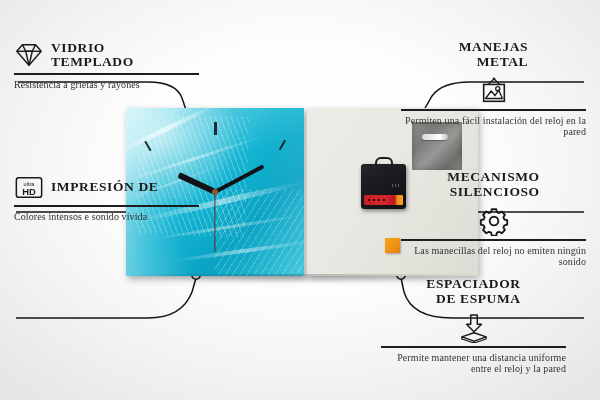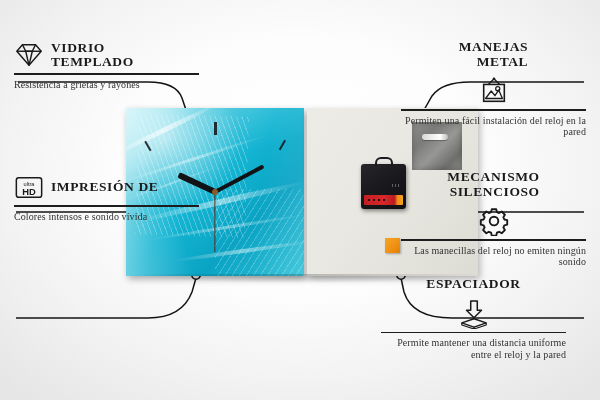--- a/index.html
+++ b/index.html
@@ -288,20 +288,21 @@
       </svg>
     </div>
     <div class="rule"></div>
     <div class="fdesc">Las manecillas del reloj no emiten ningún sonido</div>
   </div>
 
   <div class="feature right" id="f-espaciador">
     <div class="head">
       <div style="flex:1">
         <div class="ftitle">ESPACIADOR</div>
+        <div class="ftitle">DE ESPUMA</div>
       </div>
       <svg class="ficon" viewBox="0 0 32 32">
         <path d="M12.5 2 h7 v10 h4.5 L16 20 L8 12 h4.5 Z" fill="none" stroke="#1a1a1a" stroke-width="1.6" stroke-linejoin="round"></path>
         <path d="M16 21 L29 25.5 L16 30 L3 25.5 Z" fill="none" stroke="#1a1a1a" stroke-width="1.6" stroke-linejoin="round"></path>
         <path d="M3 25.5 v2.2 L16 32 v-2.2 M29 25.5 v2.2 L16 32" fill="none" stroke="#1a1a1a" stroke-width="1.3" stroke-linejoin="round"></path>
       </svg>
     </div>
     <div class="rule"></div>
     <div class="fdesc">Permite mantener una distancia uniforme entre el reloj y la pared</div>
   </div>

